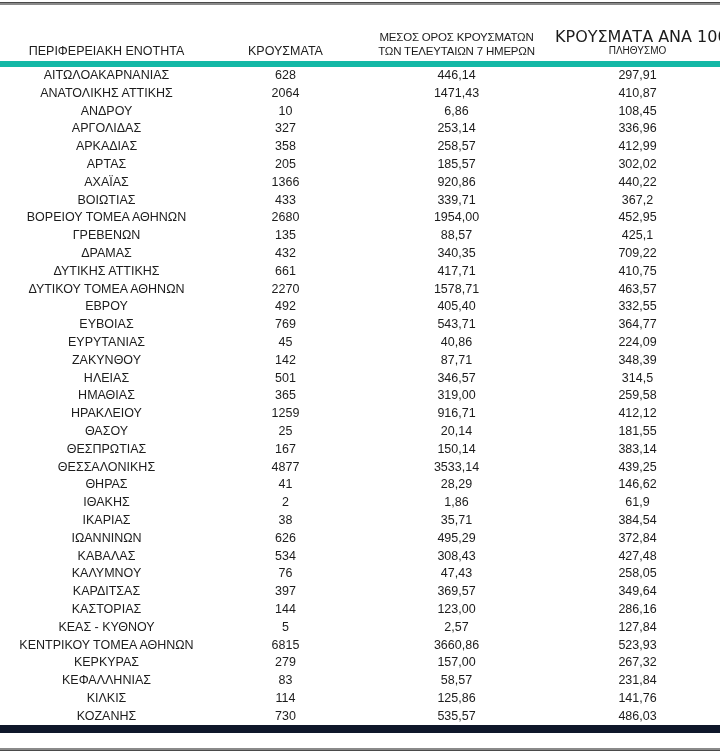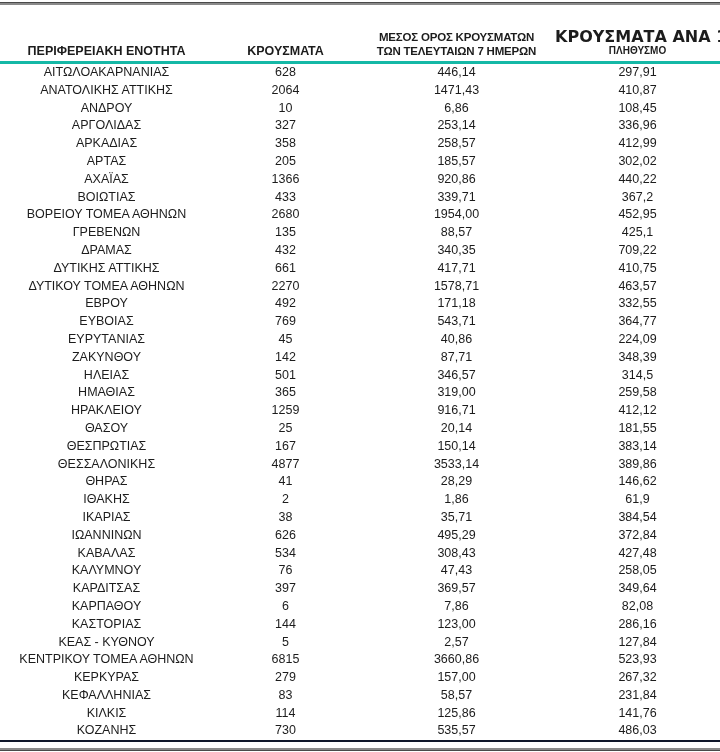--- a/index.html
+++ b/index.html
@@ -22,43 +22,43 @@
     width: 720px;
     border-collapse: collapse;
     table-layout: fixed;
   }
   col.c1 { width: 213px; }
   col.c2 { width: 145px; }
   col.c3 { width: 197px; }
   col.c4 { width: 165px; }
 
   thead th {
-    font-weight: bold;
+    font-weight: normal;
     vertical-align: bottom;
     text-align: center;
     padding-bottom: 3px;
-    border-bottom: 3px solid #14b8a6;
+    border-bottom: 6px solid #14b8a6;
     font-size: 12.5px;
     line-height: 14px;
     white-space: nowrap;
   }
   thead th .hline { display: block; }
   thead th.h3 { font-size: 11.5px; letter-spacing: -0.2px; }
   thead th.h4 .l1 { font-family: "DejaVu Sans", sans-serif; font-size: 16px; }
   thead th.h4 .l2 { font-size: 10px; }
 
   tbody td {
     text-align: center;
     font-size: 12.5px;
     line-height: 17.8px;
     height: 17.8px;
     white-space: nowrap;
     padding: 0;
   }
-  tbody { border-bottom: 2px solid #0f172a; }
+  tbody { border-bottom: 8px solid #0f172a; }
 
   .bottom-rule {
     position: absolute; left: 0; bottom: 1px; width: 720px; height: 3px;
     background: #8a8a8a; border-bottom: 1px solid #4a4a4a;
   }
 </style>
 </head>
 <body>
 
 <div class="page">
@@ -165,21 +165,21 @@
         </tr>
         <tr>
           <td>ΔΥΤΙΚΟΥ ΤΟΜΕΑ ΑΘΗΝΩΝ</td>
           <td>2270</td>
           <td>1578,71</td>
           <td>463,57</td>
         </tr>
         <tr>
           <td>ΕΒΡΟΥ</td>
           <td>492</td>
-          <td>171,18</td>
+          <td>405,40</td>
           <td>332,55</td>
         </tr>
         <tr>
           <td>ΕΥΒΟΙΑΣ</td>
           <td>769</td>
           <td>543,71</td>
           <td>364,77</td>
         </tr>
         <tr>
           <td>ΕΥΡΥΤΑΝΙΑΣ</td>
@@ -220,21 +220,21 @@
         <tr>
           <td>ΘΕΣΠΡΩΤΙΑΣ</td>
           <td>167</td>
           <td>150,14</td>
           <td>383,14</td>
         </tr>
         <tr>
           <td>ΘΕΣΣΑΛΟΝΙΚΗΣ</td>
           <td>4877</td>
           <td>3533,14</td>
-          <td>389,86</td>
+          <td>439,25</td>
         </tr>
         <tr>
           <td>ΘΗΡΑΣ</td>
           <td>41</td>
           <td>28,29</td>
           <td>146,62</td>
         </tr>
         <tr>
           <td>ΙΘΑΚΗΣ</td>
           <td>2</td>
@@ -265,26 +265,20 @@
           <td>47,43</td>
           <td>258,05</td>
         </tr>
         <tr>
           <td>ΚΑΡΔΙΤΣΑΣ</td>
           <td>397</td>
           <td>369,57</td>
           <td>349,64</td>
         </tr>
         <tr>
-          <td>ΚΑΡΠΑΘΟΥ</td>
-          <td>6</td>
-          <td>7,86</td>
-          <td>82,08</td>
-        </tr>
-        <tr>
           <td>ΚΑΣΤΟΡΙΑΣ</td>
           <td>144</td>
           <td>123,00</td>
           <td>286,16</td>
         </tr>
         <tr>
           <td>ΚΕΑΣ - ΚΥΘΝΟΥ</td>
           <td>5</td>
           <td>2,57</td>
           <td>127,84</td>

